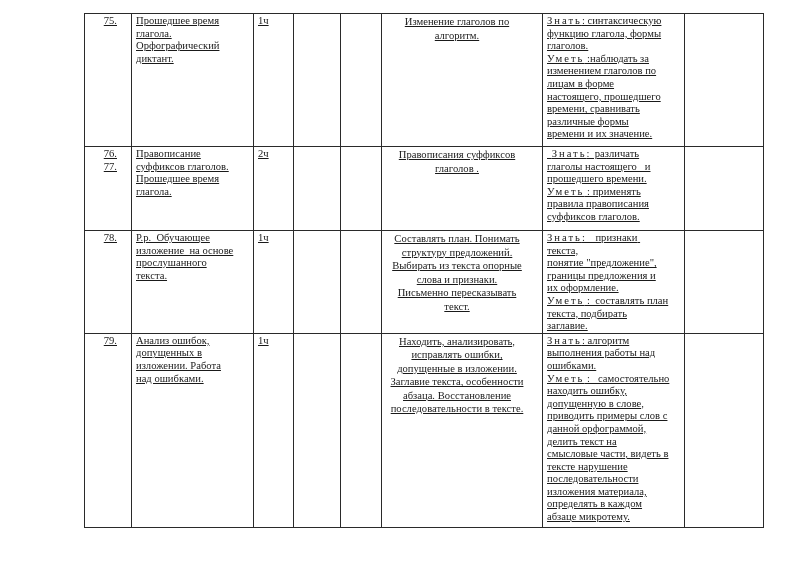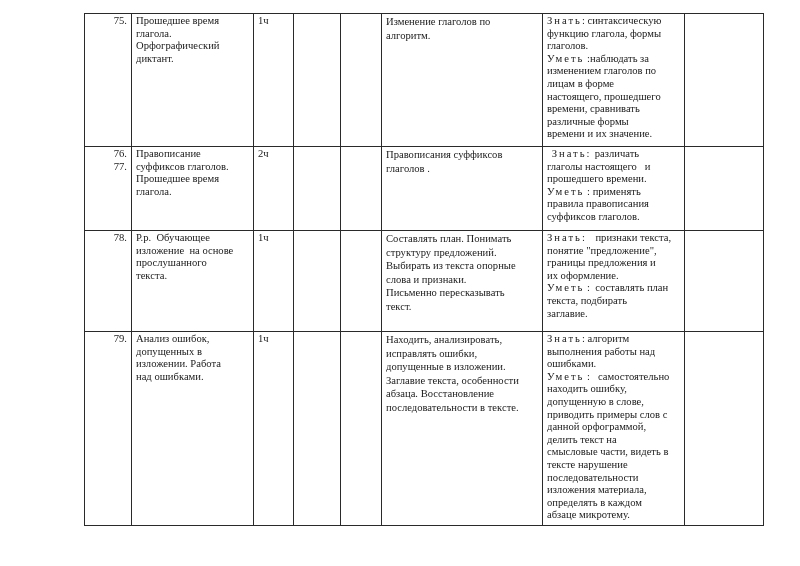--- a/index.html
+++ b/index.html
@@ -1,25 +1,25 @@
 <!DOCTYPE html>
 <html><head>
 <meta charset="utf-8">
 <style>
   html, body { margin: 0; padding: 0; background: #ffffff; }
   body { width: 800px; height: 566px; position: relative; overflow: hidden;
          font-family: "Liberation Serif", serif; color: #1a1a1a; }
   table.plan { position: absolute; left: 84px; top: 13px; border-collapse: collapse;
                table-layout: fixed; font-size: 10.6px; line-height: 12.6px; }
-  table.plan td { border: 1.3px solid #2a2a2a; vertical-align: top; padding: 1px 4px 0 4px;
-                  overflow: hidden; }
+  table.plan td { border: 1.3px solid #2a2a2a; vertical-align: top; padding: 1px 14px 0 4px;
+                  overflow: hidden; text-decoration: underline; }
   td.num { text-align: right; padding-right: 8px; }
   .line { display: block; white-space: pre-wrap; }
   .sp { letter-spacing: 2px; margin-top: 8px; }
-  .grow { line-height: 13.5px; }
+  .grow { line-height: 13.5px; text-align: center; }
 </style>
 </head>
 <body>
 
 <table class="plan">
   <colgroup>
     <col style="width:47px">
       <col style="width:122px">
       <col style="width:40px">
       <col style="width:47px">

